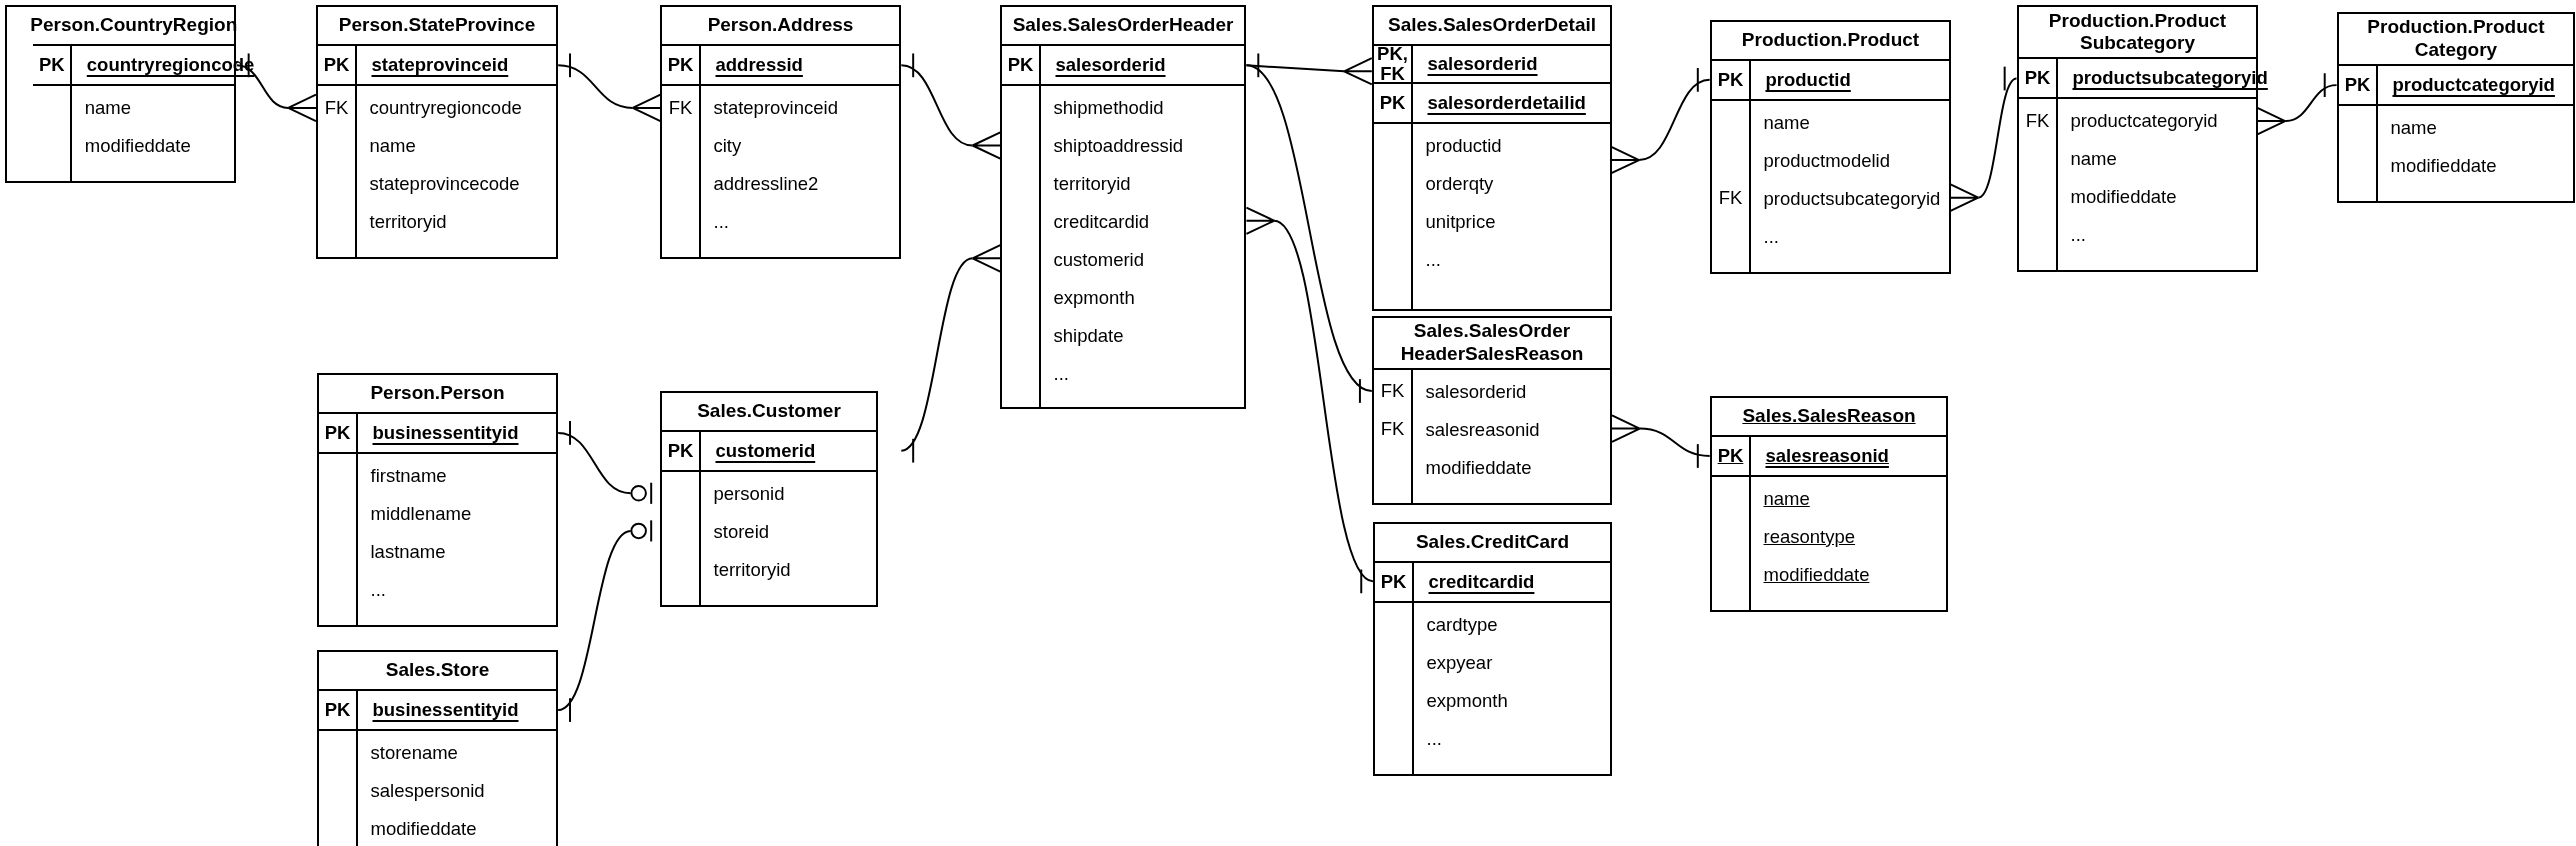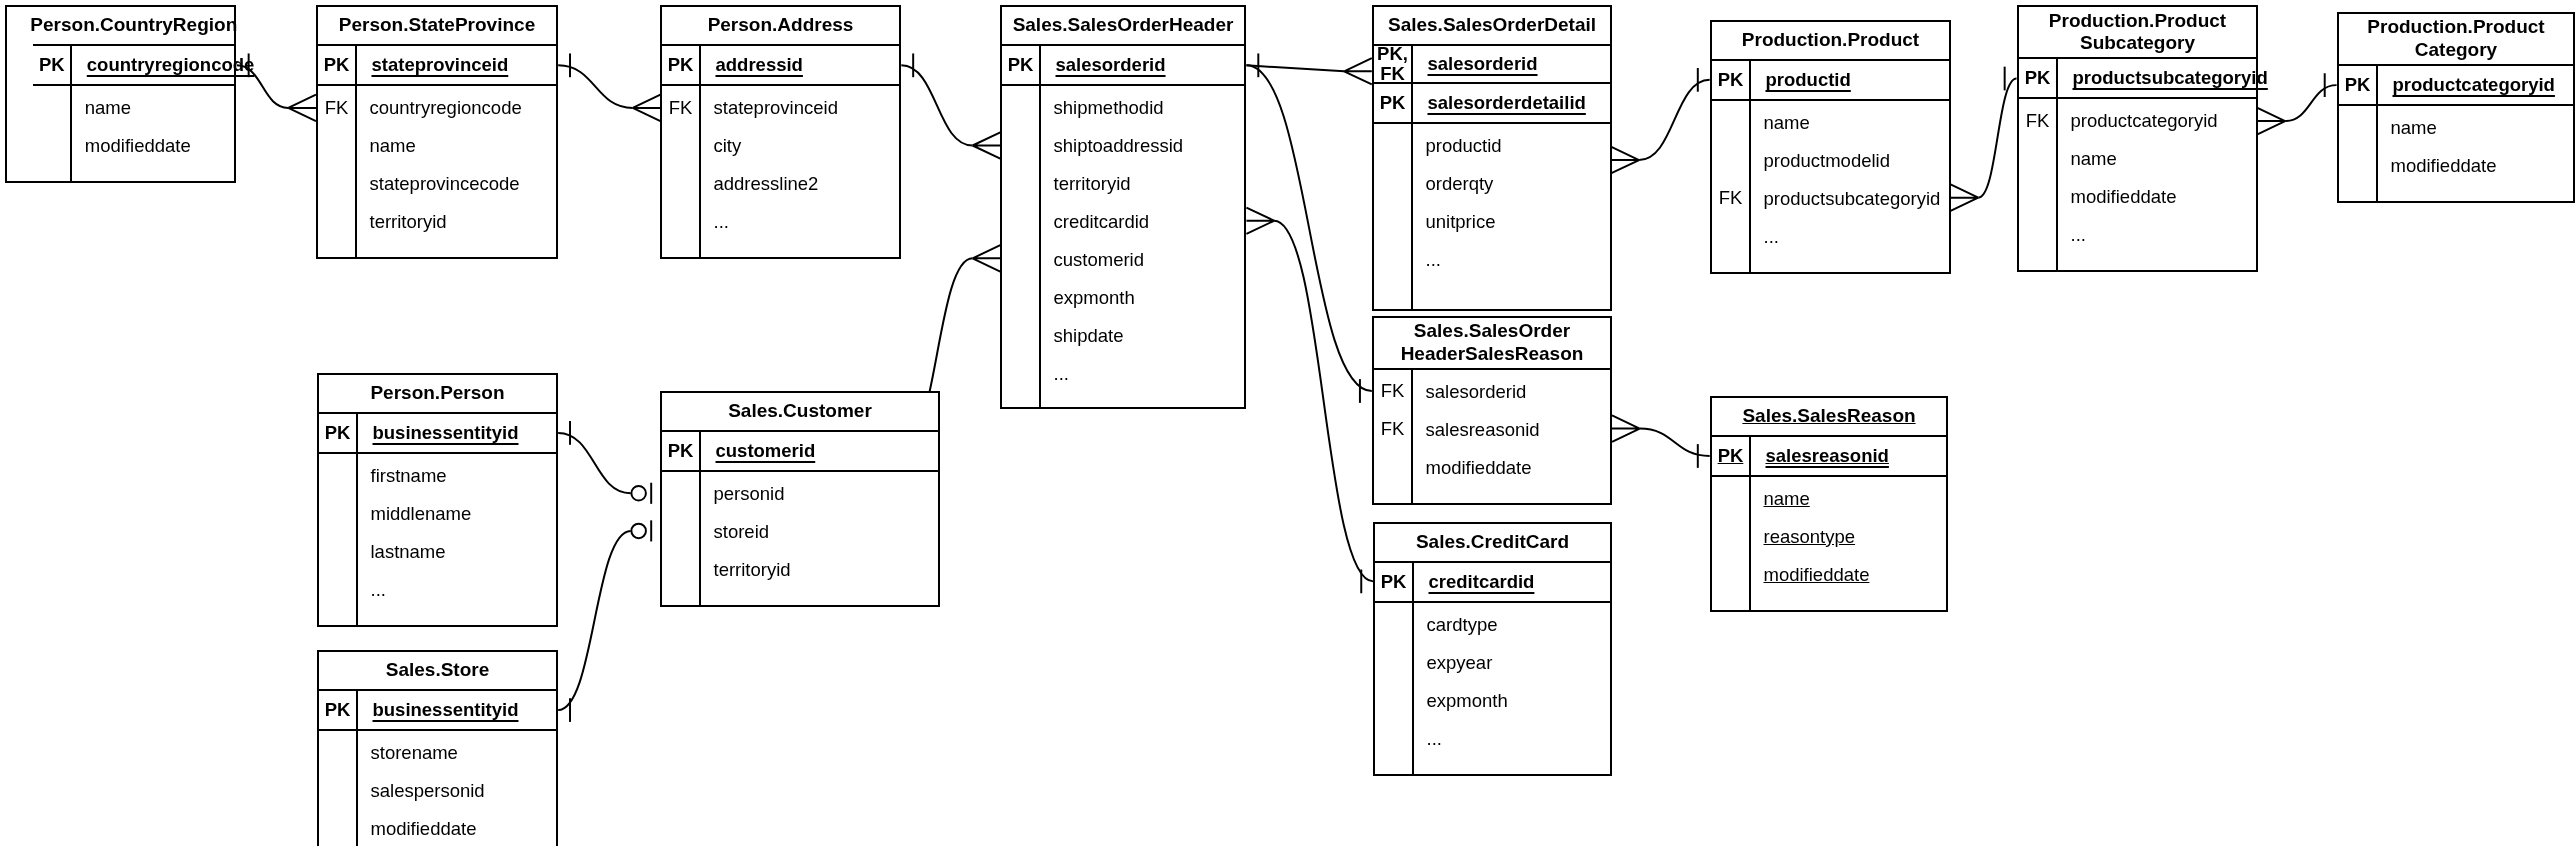--- a/index.html
+++ b/index.html
@@ -403,21 +403,21 @@
         <div class="b-line">
           <div class="gut"></div>
           <div class="nm">lastname</div>
         </div>
         <div class="b-line">
           <div class="gut"></div>
           <div class="nm">...</div>
         </div>
       </div>
     </div>
-    <div class="tbl" style="left: 660px; top: 391px; width: 280px; height: 216px;">
+    <div class="tbl" style="left: 660px; top: 391px; width: 218px; height: 216px;">
       <div class="tbl-title" style="height: 39px;">
         <span>Sales.Customer</span>
       </div>
       <div class="key-row" style="height: 40px;">
         <div class="gut">
           <span>PK</span>
         </div>
         <div class="nm">
           <span>customerid</span>
         </div>

